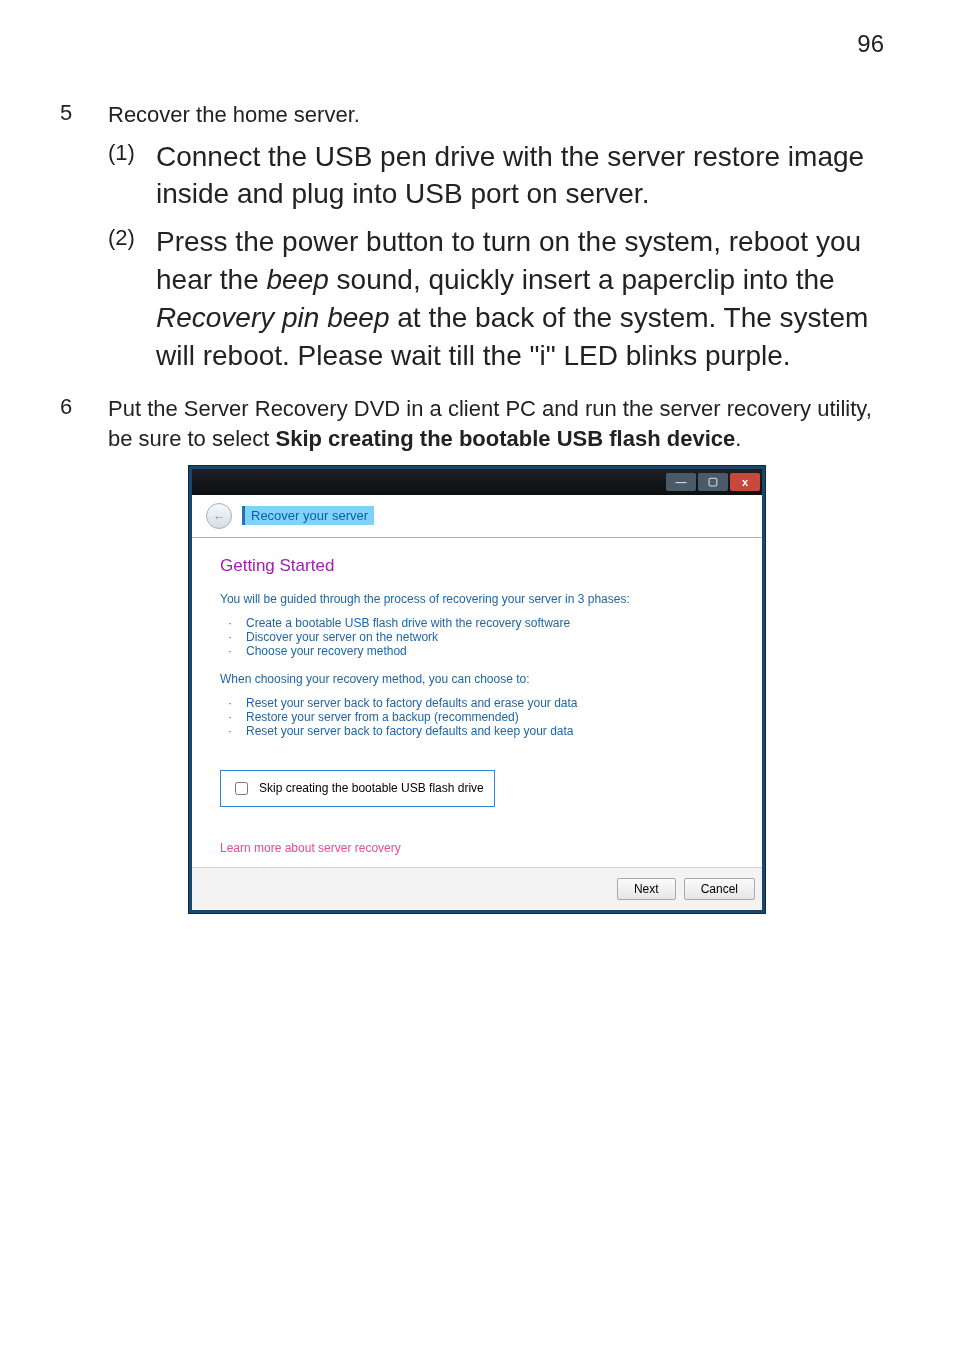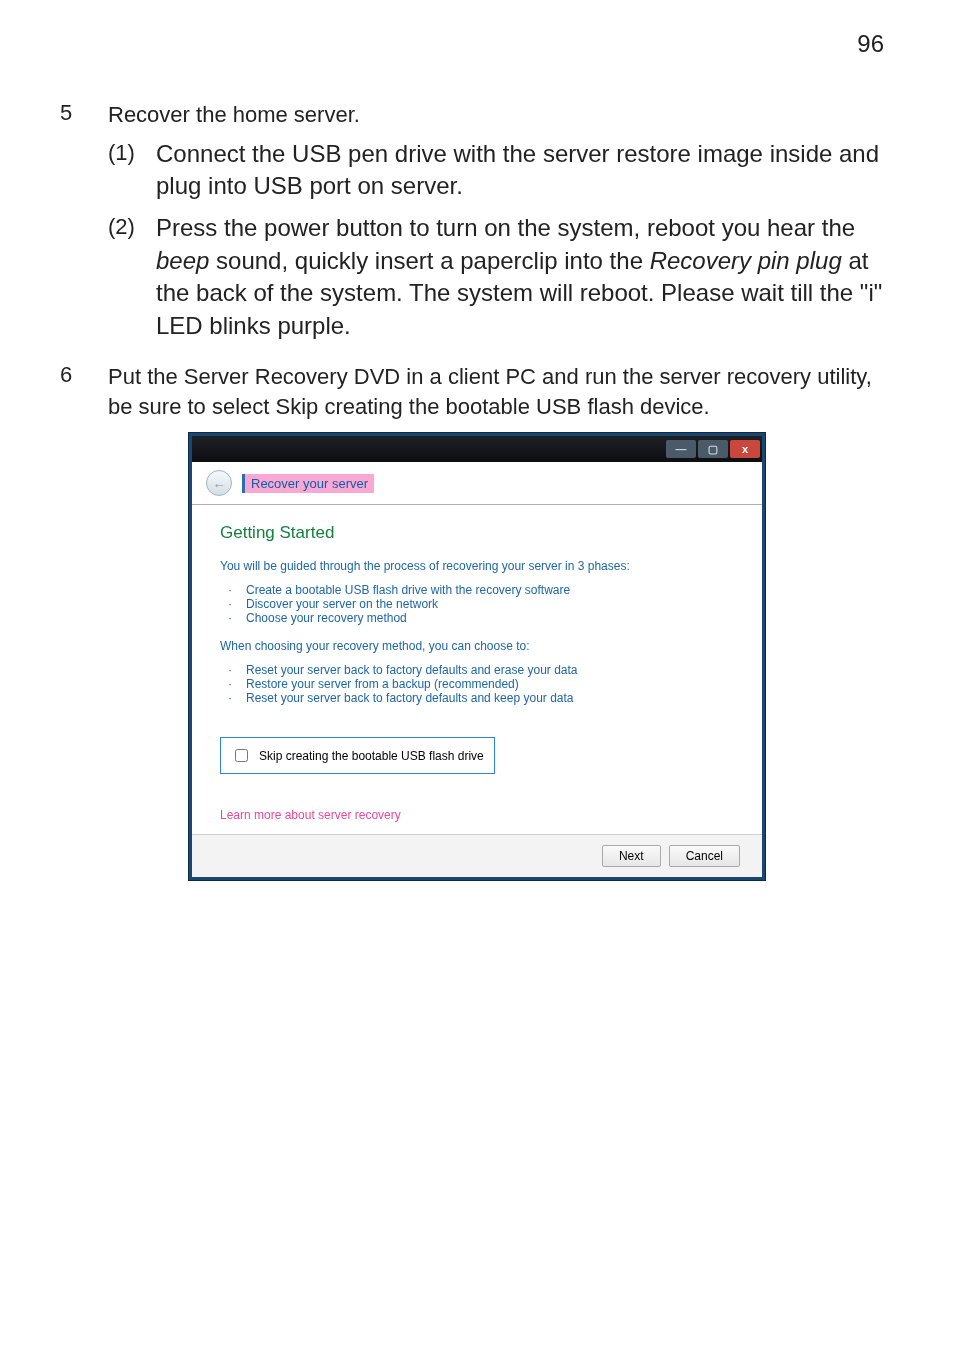--- a/index.html
+++ b/index.html
@@ -53,26 +53,26 @@
   ol.sub-list > li {
     display: flex;
     gap: 14px;
     margin-bottom: 10px;
   }
   .sub-num {
     font-size: 22px;
     min-width: 34px;
   }
   .sub-body {
-    font-size: 24px;
+    font-size: 28px;
     line-height: 1.35;
     flex: 1;
   }
   .italic { font-style: italic; }
-  .bold { font-weight: 400; }
+  .bold { font-weight: 700; }
 
   
   .wizard-frame {
     width: 570px;
     margin: 12px auto 0 auto;
     border: 3px solid #1b466e;
     background: #ffffff;
     box-shadow: 0 0 0 1px #0a2a4a;
     font-size: 12px;
   }
@@ -113,32 +113,32 @@
     background: linear-gradient(#f6f9fb,#d5dee5);
     display: flex;
     align-items: center;
     justify-content: center;
     color: #7f93a5;
     font-size: 13px;
   }
   .header-title {
     font-size: 13px;
     color: #0c5fa5;
-    background: #f9a8d4;
+    background: #7dd3fc;
     padding: 2px 6px;
     border-left: 3px solid #2d6fae;
   }
   .wizard-body {
     padding: 18px 28px 12px 28px;
     color: #1e66a5;
     font-size: 12px;
   }
   .section-title {
     font-size: 17px;
-    color: #15803d;
+    color: #a21caf;
     margin-bottom: 16px;
     font-weight: 400;
   }
   .para { margin-bottom: 10px; }
   .sub-bullets {
     list-style: none;
     padding: 0 0 0 26px;
     margin: 2px 0 14px 0;
   }
   .sub-bullets li::before {
@@ -165,21 +165,21 @@
     font-size: 12px;
   }
   .learn-more {
     color: #ec4899;
     font-size: 12px;
     margin-top: 6px;
     display: block;
   }
   .wizard-footer {
     border-top: 1px solid #d0d0d0;
-    padding: 10px 22px;
+    padding: 10px 7px;
     display: flex;
     justify-content: flex-end;
     gap: 8px;
     background: #f3f3f3;
   }
   .wizard-footer button {
     font-size: 12px;
     padding: 3px 16px;
     background: linear-gradient(#fafafa,#e6e6e6);
     border: 1px solid #a9a9a9;
@@ -202,21 +202,21 @@
           <ol class="sub-list">
             <li>
               <div class="sub-num">(1)</div>
               <div class="sub-body">
                 <span>Connect the USB pen drive with the server restore image inside and plug into USB port on server.</span>
               </div>
             </li>
             <li>
               <div class="sub-num">(2)</div>
               <div class="sub-body">
-                <span>Press the power button to turn on the system, reboot you hear the </span><span class="italic">beep</span><span> sound, quickly insert a paperclip into the </span><span class="italic">Recovery pin plug</span><span> at the back of the system. The system will reboot. Please wait till the "i" LED blinks purple.</span>
+                <span>Press the power button to turn on the system, reboot you hear the </span><span class="italic">beep</span><span> sound, quickly insert a paperclip into the </span><span class="italic">Recovery pin beep</span><span> at the back of the system. The system will reboot. Please wait till the "i" LED blinks purple.</span>
               </div>
             </li>
           </ol>
         </div>
       </li>
 
       <li>
         <div class="list-num">6</div>
         <div class="list-body">
           <span>Put the Server Recovery DVD in a client PC and run the server recovery utility, be sure to select </span><span class="bold">Skip creating the bootable USB flash device</span><span>.</span>

